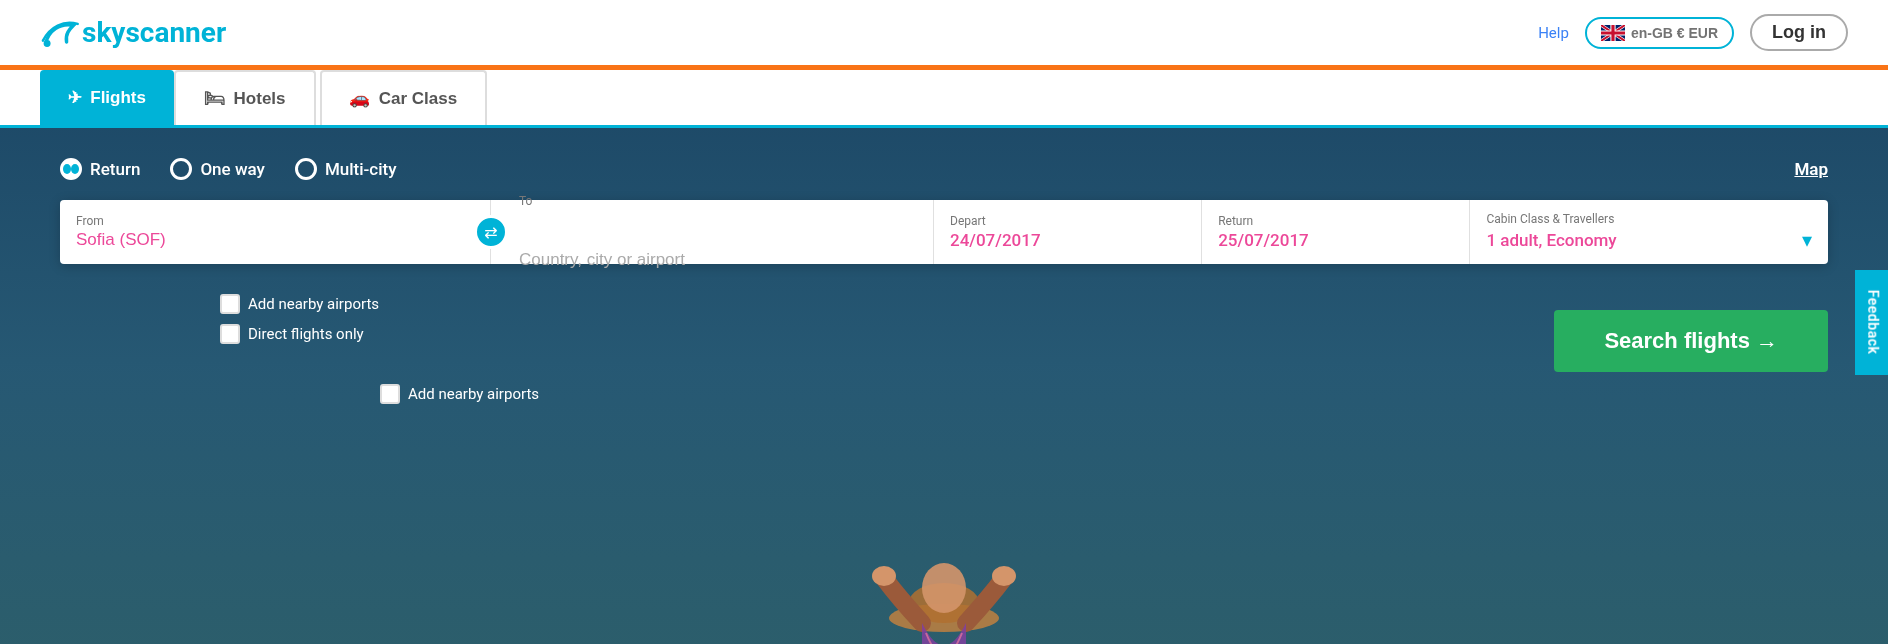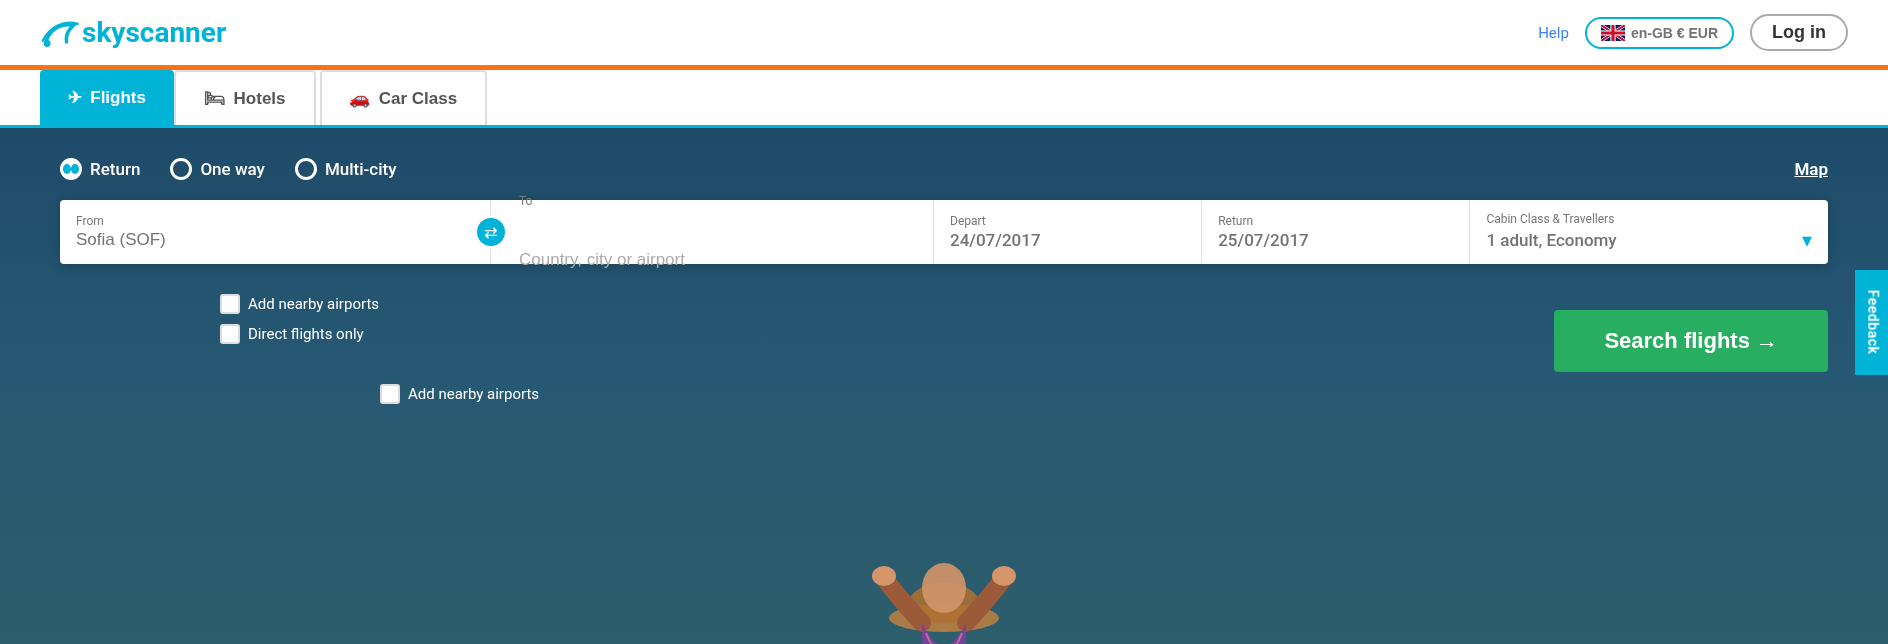--- a/index.html
+++ b/index.html
@@ -239,21 +239,21 @@
     .field-label {
       font-size: 12px;
       color: #777;
       font-weight: 400;
       margin-bottom: 2px;
     }
     .field-input {
       border: none;
       outline: none;
       font-size: 17px;
-      color: #737373;
+      color: #ec4899;
       font-weight: 500;
       background: transparent;
       width: 100%;
     }
     .field-input::placeholder {
       color: #aaa;
       font-weight: 400;
     }
     .swap-btn {
       position: absolute;

